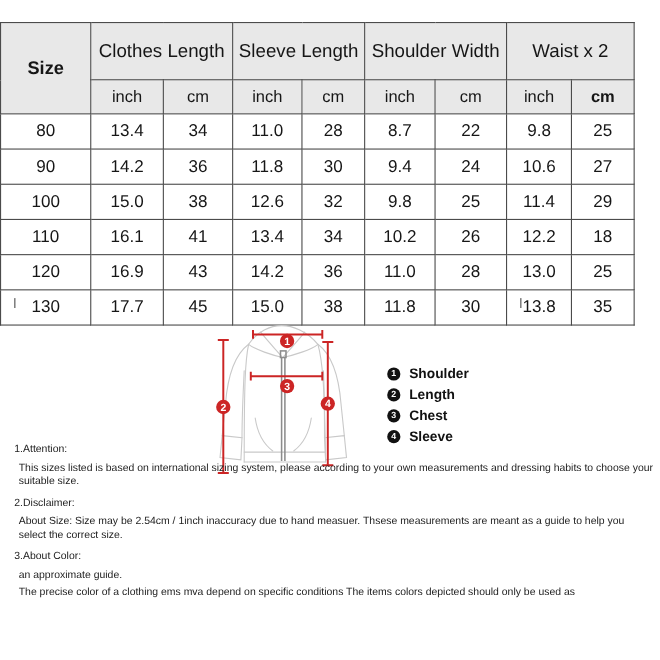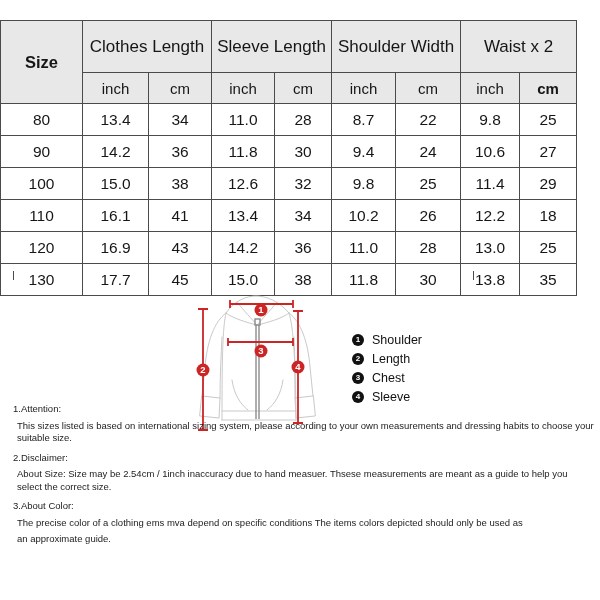--- a/index.html
+++ b/index.html
@@ -32,21 +32,21 @@
   .meas{fill:none;stroke:#cc2525;stroke-width:1.8;stroke-linecap:butt;}
   .meas-circle{fill:#cc2525;stroke:none;}
   .meas-num{fill:#fff;font-family:"Liberation Sans",sans-serif;font-size:9.5px;
         font-weight:bold;text-anchor:middle;}
 
   #legend{position:absolute;left:352px;top:330px;}
   .legend-item{display:flex;align-items:center;height:19px;}
   .legend-badge{display:inline-flex;align-items:center;justify-content:center;
         width:12px;height:12px;border-radius:50%;background:#111;color:#fff;
         font-size:8px;font-weight:bold;flex:0 0 12px;}
-  .legend-label{margin-left:8px;font-size:12.5px;font-weight:normal;color:#111;}
+  .legend-label{margin-left:8px;font-size:12.5px;font-weight:bold;color:#111;}
 
   
   #notes{position:absolute;left:13px;top:403px;width:585px;font-size:9.5px;
         line-height:12.5px;color:#222;}
   .note-block{margin:0 0 7px 0;}
   .note-title{margin:0;}
   .note-line{margin:4px;}
 </style>
 </head>
 <body>
@@ -230,18 +230,18 @@
     <div class="note-block">
       <div class="note-title">1.Attention:</div>
       <div class="note-line">This sizes listed is based on international sizing system, please according to your own measurements and dressing habits to choose your suitable size.</div>
     </div>
     <div class="note-block">
       <div class="note-title">2.Disclaimer:</div>
       <div class="note-line">About Size: Size may be 2.54cm / 1inch inaccuracy due to hand measuer. Thsese measurements are meant as a guide to help you select the correct size.</div>
     </div>
     <div class="note-block">
       <div class="note-title">3.About Color:</div>
+      <div class="note-line">an approximate guide.</div>
       <div class="note-line">The precise color of a clothing ems mva depend on specific conditions The items colors depicted should only be used as</div>
-      <div class="note-line">an approximate guide.</div>
     </div>
   </div>
 
 </div>
 
 </body></html>

